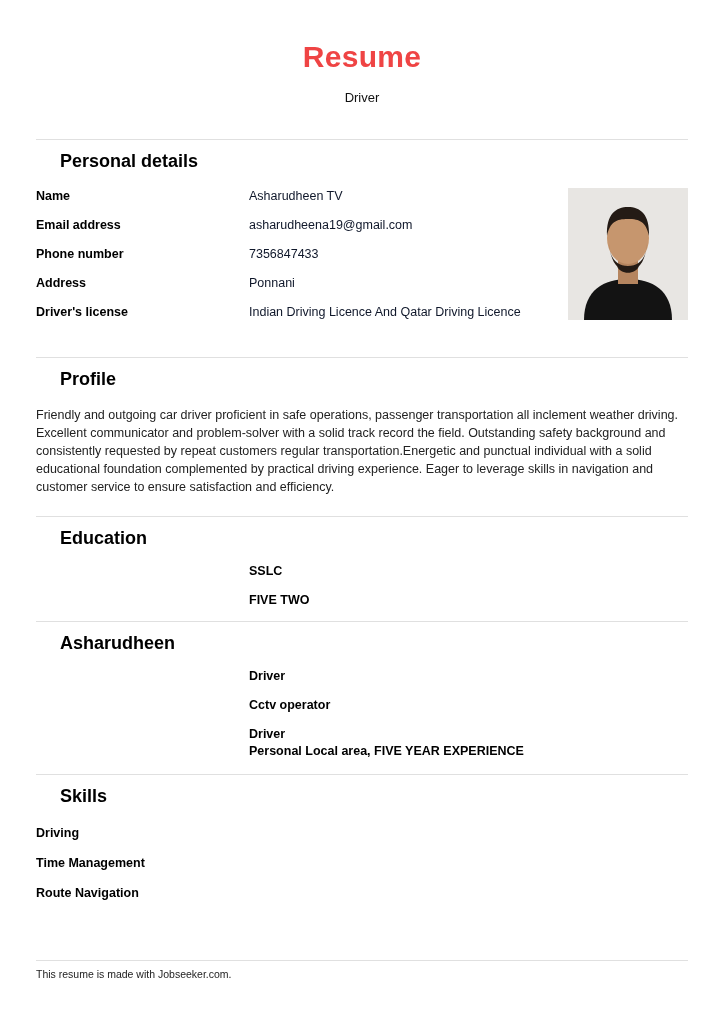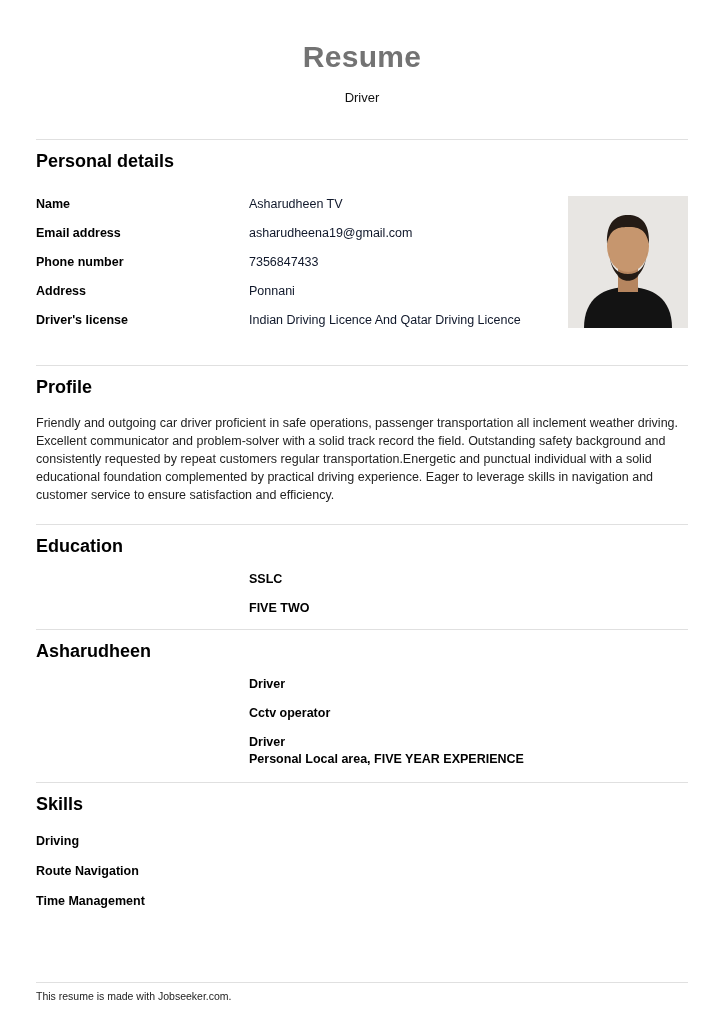--- a/index.html
+++ b/index.html
@@ -8,36 +8,36 @@
     width: 724px;
     height: 1024px;
     position: relative;
     margin: 0 auto;
     background: #ffffff;
     font-family: "Liberation Sans", sans-serif;
     color: #1a1a1a;
     overflow: hidden;
   }
   .header { padding-top: 40px; text-align: center; }
-  .title { font-size: 30px; font-weight: 700; color: #737373; letter-spacing: 0.3px; }
+  .title { font-size: 30px; font-weight: 700; color: #ef4444; letter-spacing: 0.3px; }
   .subtitle { font-size: 13px; margin-top: 16px; color: #111; }
 
   .section {
     margin: 24px 36px 0 36px;
     border-top: 1px solid #e0e0e0;
     padding-top: 11px;
   }
   .section.first { margin-top: 34px; }
   .section.tight { margin-top: 12px; }
   .section.edu { margin-top: 20px; }
   .section.skl { margin-top: 14px; }
-  .section h2 { font-size: 18px; font-weight: 700; color: #000; }
+  .section h2 { font-size: 18px; font-weight: 700; color: #000; margin-left: 24px; }
 
   
-  .pd-body { display: flex; align-items: flex-start; margin-top: 24px; }
+  .pd-body { display: flex; align-items: flex-start; margin-top: 16px; }
   .pd-rows { flex: 1; padding-right: 20px; }
   .pd-row { display: grid; grid-template-columns: 213px 1fr; margin-bottom: 13px; }
   .pd-label { font-size: 12.5px; font-weight: 700; line-height: 16px; color: #000; }
   .pd-value { font-size: 12.5px; line-height: 16px; color: #0f172a; }
   .photo {
     width: 120px; height: 132px; flex: 0 0 120px;
     overflow: hidden; background: #e8e6e3;
   }
   .photo svg { display: block; }
 
@@ -56,21 +56,21 @@
   .emp-title { font-size: 12.5px; font-weight: 700; line-height: 17px; color: #000; }
   .emp-sub { font-size: 12.5px; font-weight: 700; line-height: 17px; color: #000; }
 
   
   .skill-list { margin-top: 18px; }
   .skill-item { font-size: 12.5px; font-weight: 700; line-height: 16px; margin-bottom: 14px; color: #000; }
 
   
   .footer {
     position: absolute;
-    left: 36px; right: 36px; bottom: 22px;
+    left: 36px; right: 36px; bottom: 44px;
     border-top: 1px solid #e0e0e0;
     padding-top: 7px;
   }
   .footer-text { font-size: 10.5px; color: #222; }
 </style>
 </head>
 <body>
 
 <div class="page">
 
@@ -144,22 +144,22 @@
         <div class="emp-title">Driver</div>
         <div class="emp-sub">Personal Local area, FIVE YEAR EXPERIENCE</div>
       </div>
     </div>
   </section>
 
   <section class="section skl">
     <h2>Skills</h2>
     <div class="skill-list">
       <div class="skill-item">Driving</div>
+      <div class="skill-item">Time Management</div>
       <div class="skill-item">Route Navigation</div>
-      <div class="skill-item">Time Management</div>
     </div>
   </section>
 
   <footer class="footer">
     <div class="footer-text">This resume is made with Jobseeker.com.</div>
   </footer>
 
 </div>
 
 </body></html>

